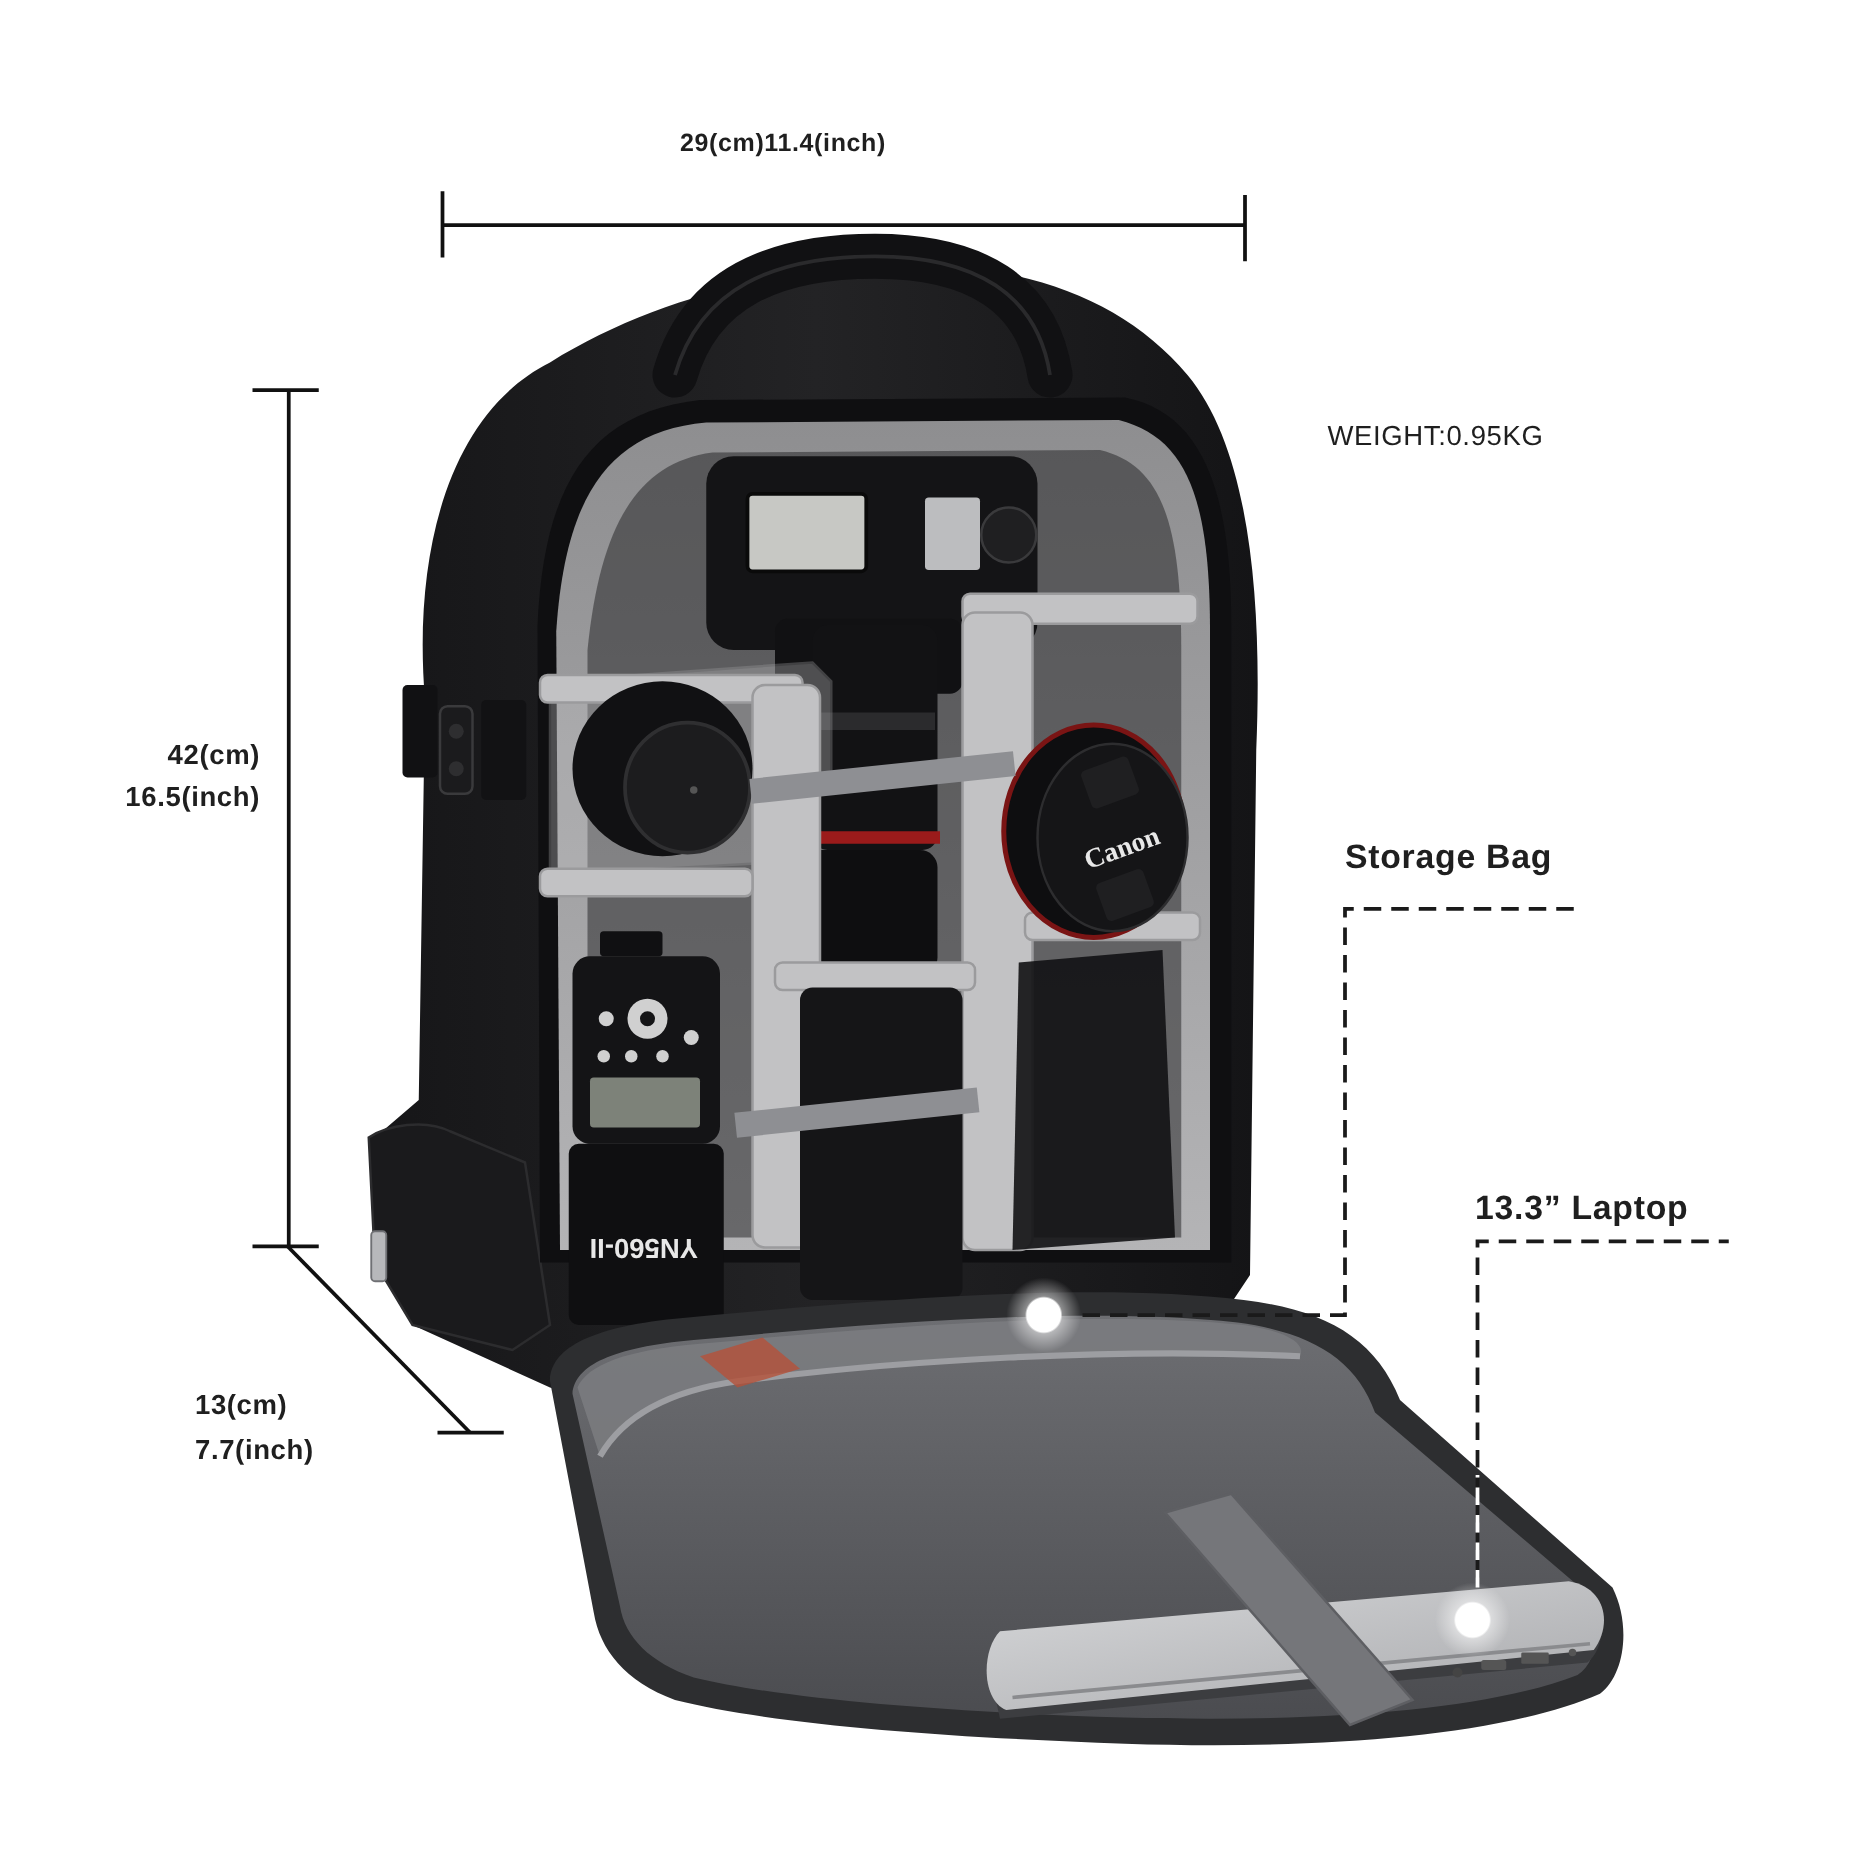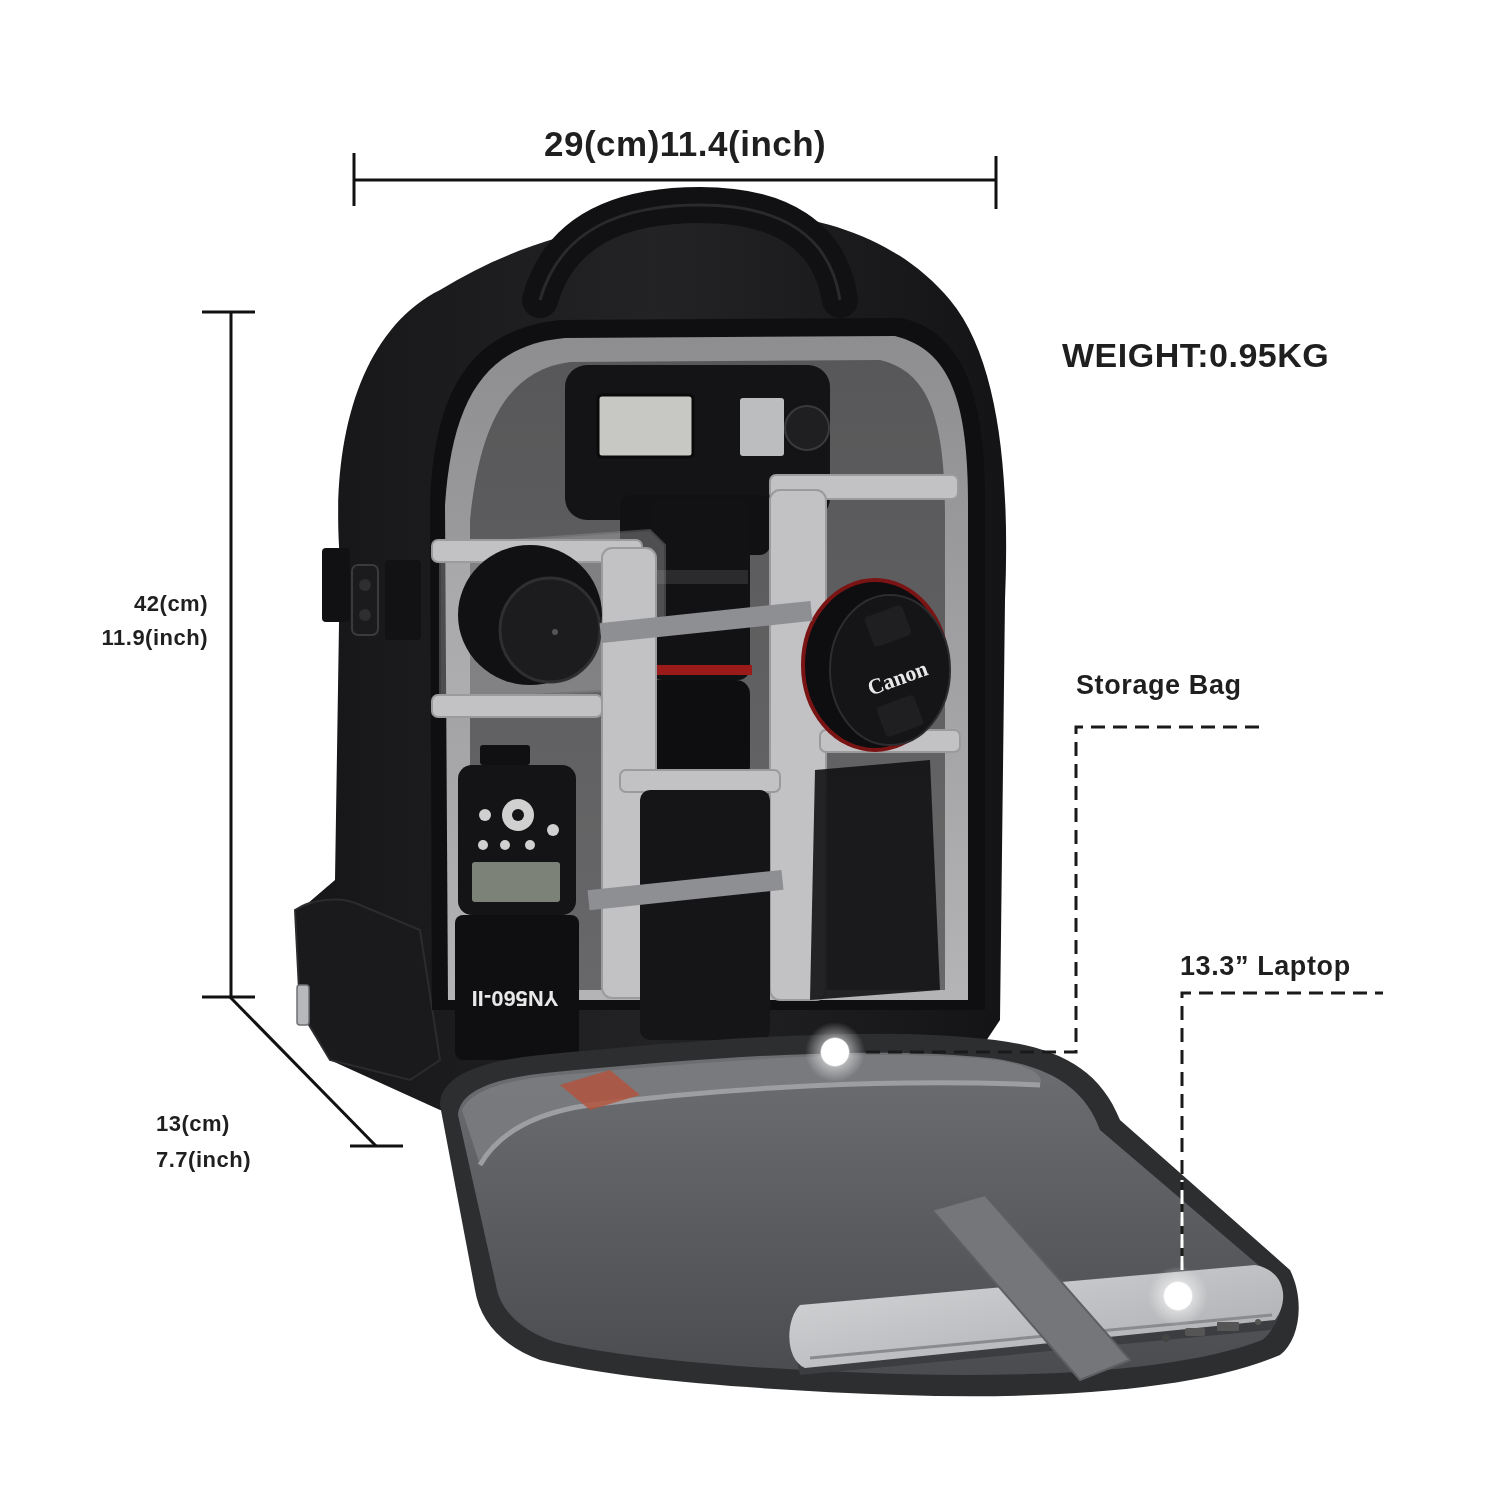--- a/index.html
+++ b/index.html
@@ -1,21 +1,21 @@
 <!DOCTYPE html>
 <html><head>
 <meta charset="utf-8">
 <style>
   html, body { margin: 0; padding: 0; background: #ffffff; }
   body { width: 1500px; height: 1500px; position: relative; overflow: hidden;
          font-family: "Liberation Sans", "DejaVu Sans", sans-serif; color: #1e1e1e; }
   .abs { position: absolute; }
   .label { font-weight: 700; font-size: 22px; letter-spacing: 0.5px; color: #1f1f1f; white-space: nowrap; }
   .label-right { text-align: right; line-height: 34px; }
-  .weight { font-size: 34px; font-weight: 700; letter-spacing: 0.5px; }
+  .weight { font-size: 22px; font-weight: 400; letter-spacing: 0.5px; }
   .callout { font-size: 27px; font-weight: 700; letter-spacing: 0.6px; }
   svg.layer { position: absolute; left: 0; top: 0; }
 </style>
 </head>
 <body>
 
 <svg class="layer" width="1500" height="1500" viewBox="0 0 1500 1500">
   <defs>
     <linearGradient id="shellGrad" x1="0" y1="0" x2="1" y2="0">
       <stop offset="0" stop-color="#161618"></stop>
@@ -165,25 +165,25 @@
   <g stroke="#1a1a1a" stroke-width="3" stroke-dasharray="14,8" fill="none">
     <path d="M866,1052 L1076,1052 L1076,727 L1262,727"></path>
   </g>
 
   <g stroke="#1a1a1a" stroke-width="3" stroke-dasharray="14,8" fill="none">
     <path d="M1182,1262 L1182,993 L1383,993"></path>
   </g>
   <path d="M1182,1270 L1182,1180" stroke="#ffffff" stroke-width="3" stroke-dasharray="14,8" fill="none"></path>
 </svg>
 
-<div class="abs label" style="left:544px; top:124px; font-size:35px;">29(cm)11.4(inch)</div>
+<div class="abs label" style="left:544px; top:104px; font-size:20px;">29(cm)11.4(inch)</div>
 
 <div class="abs label label-right" style="left:30px; top:587px; width:178px;">
   <div>42(cm)</div>
-  <div>11.9(inch)</div>
+  <div>16.5(inch)</div>
 </div>
 
 <div class="abs label" style="left:156px; top:1106px; line-height:36px;">
   <div>13(cm)</div>
   <div>7.7(inch)</div>
 </div>
 
 <div class="abs label weight" style="left:1062px; top:336px;">WEIGHT:0.95KG</div>
 
 <div class="abs label callout" style="left:1076px; top:670px;">Storage Bag</div>

